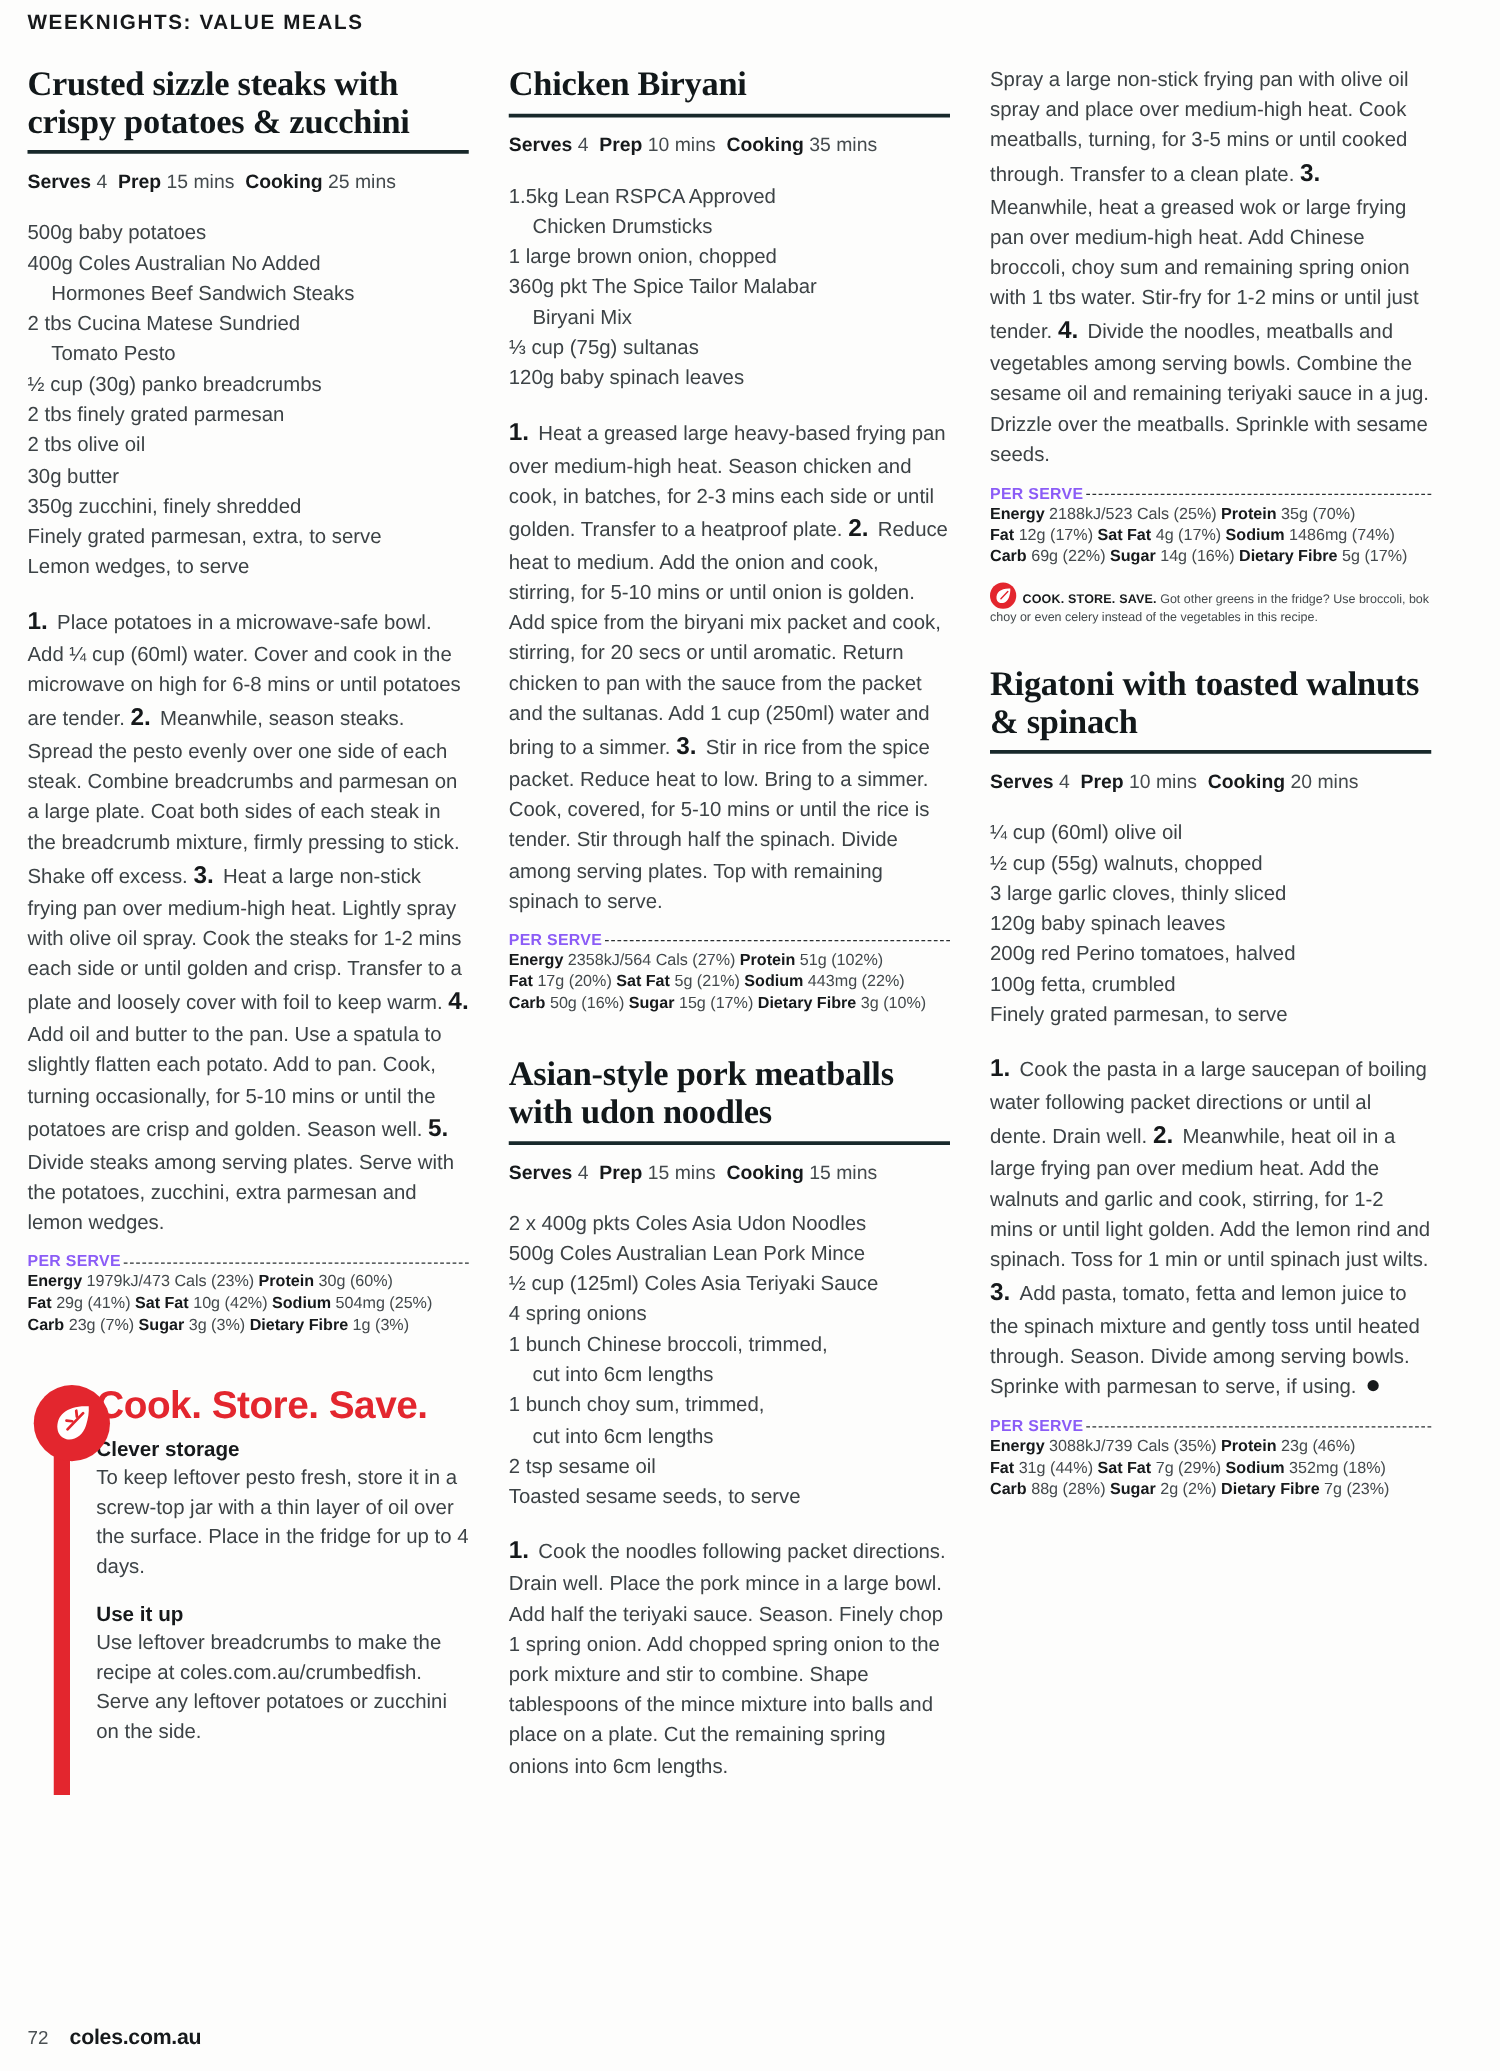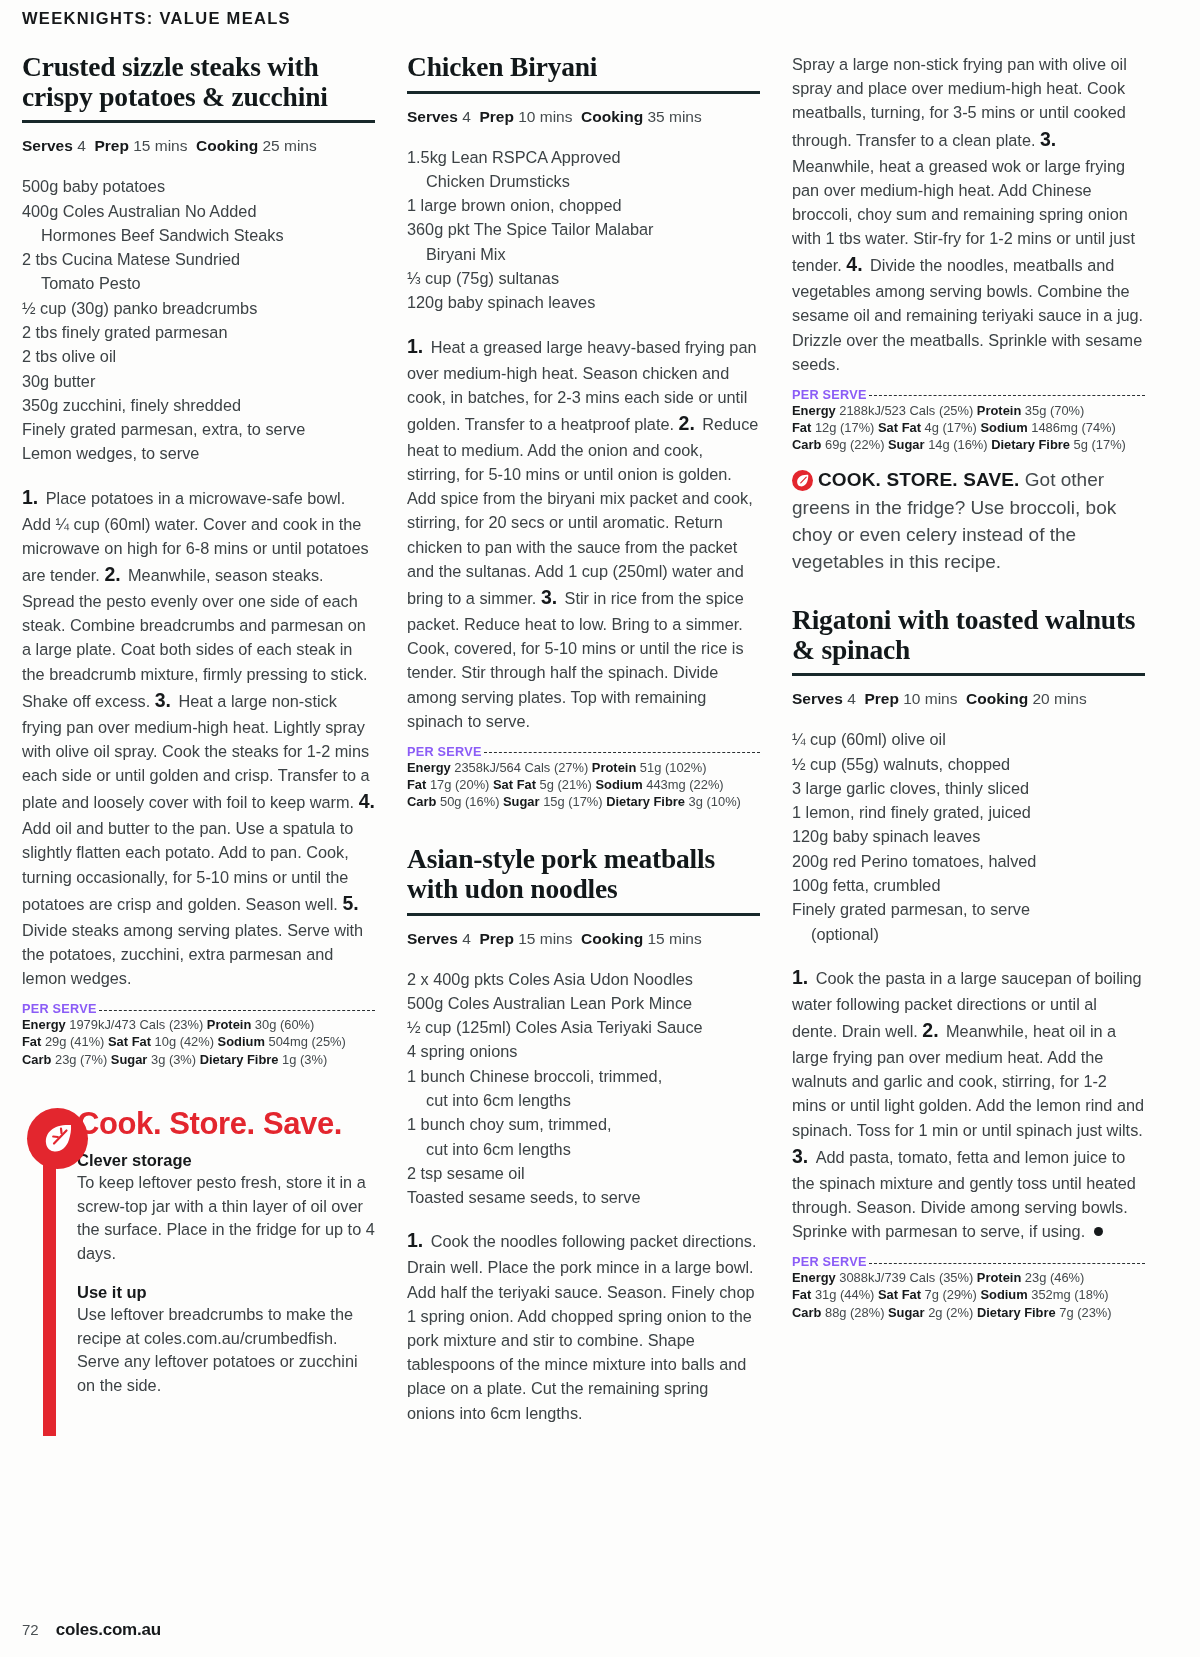--- a/index.html
+++ b/index.html
@@ -117,21 +117,21 @@
   .nut-line {
     font-size: 12.9px;
     line-height: 1.33;
     color: #43494c;
   }
   .nut-line b { color: #16191b; font-weight: bold; }
 
   
   .css-inline {
     margin-top: 13px;
-    font-size: 19px;
+    font-size: 10px;
     line-height: 1.43;
     color: #43494c;
   }
   .css-inline .badge {
     display: inline-block;
     width: 21px; height: 21px;
     border-radius: 50%;
     background: #e3262e;
     vertical-align: -5px;
     margin-right: 5px;
@@ -360,26 +360,24 @@
           <span>4</span>&nbsp;
           <b>Prep</b>
           <span>10 mins</span>&nbsp;
           <b>Cooking</b>
           <span>20 mins</span>
         </div>
         <div class="ingredients">
             <div>¼ cup (60ml) olive oil</div>
             <div>½ cup (55g) walnuts, chopped</div>
             <div>3 large garlic cloves, thinly sliced</div>
-            <div>1 lemon, rind finely grated, juiced</div>
             <div>120g baby spinach leaves</div>
             <div>200g red Perino tomatoes, halved</div>
             <div>100g fetta, crumbled</div>
             <div>Finely grated parmesan, to serve</div>
-            <div class="cont">(optional)</div>
           </div>
         <div class="method"><span class="step"><span class="step-num">1. </span><span>Cook the pasta in a large saucepan of boiling water following packet directions or until al dente. Drain well. </span></span><span class="step"><span class="step-num">2. </span><span>Meanwhile, heat oil in a large frying pan over medium heat. Add the walnuts and garlic and cook, stirring, for 1-2 mins or until light golden. Add the lemon rind and spinach. Toss for 1 min or until spinach just wilts. </span></span><span class="step"><span class="step-num">3. </span><span>Add pasta, tomato, fetta and lemon juice to the spinach mixture and gently toss until heated through. Season. Divide among serving bowls. Sprinke with parmesan to serve, if using. </span></span><span class="endmark"></span></div>
         <div class="nutrition">
             <div class="nut-head">
               <span>PER SERVE</span>
               <span class="dashes"></span>
             </div>
             <div class="nut-line"><b>Energy</b><span> 3088kJ/739 Cals (35%) </span><b>Protein</b><span> 23g (46%)</span></div>
             <div class="nut-line"><b>Fat</b><span> 31g (44%) </span><b>Sat Fat</b><span> 7g (29%) </span><b>Sodium</b><span> 352mg (18%)</span></div>
             <div class="nut-line"><b>Carb</b><span> 88g (28%) </span><b>Sugar</b><span> 2g (2%) </span><b>Dietary Fibre</b><span> 7g (23%)</span></div>

